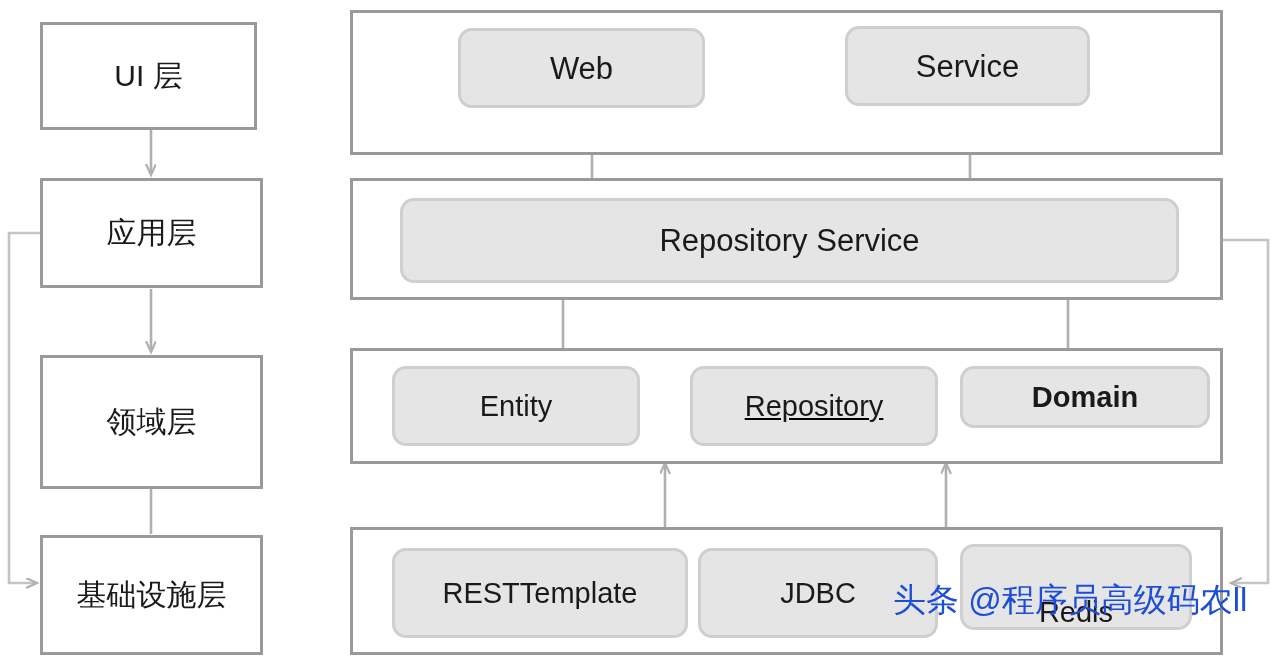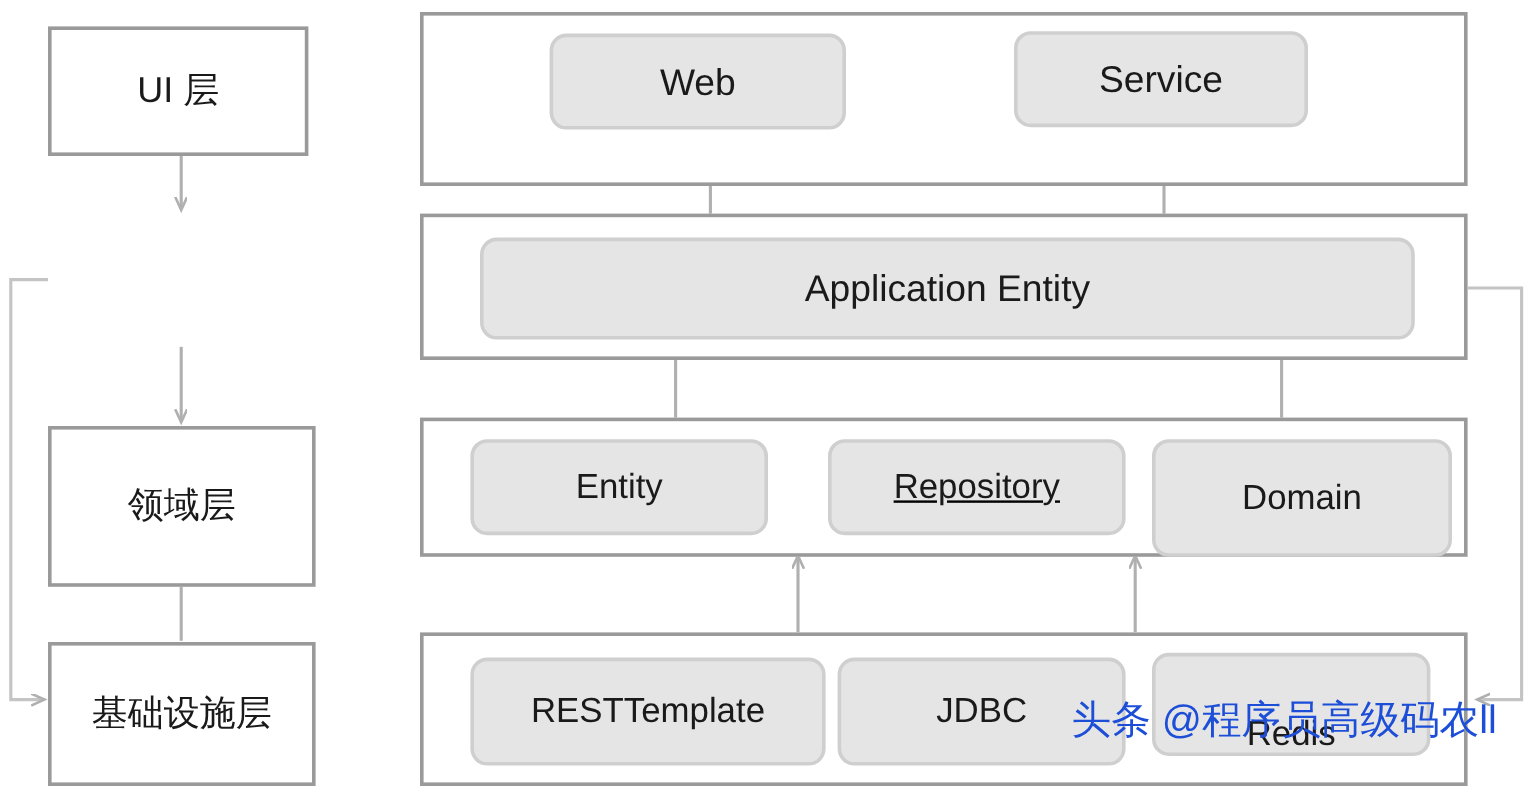--- a/index.html
+++ b/index.html
@@ -126,20 +126,23 @@
 
     <g>
       <path d="M1223,240 L1268,240 L1268,583 L1232,583" fill="none" stroke="#c4c4c4" stroke-width="2.6" marker-end="url(#ah)"></path>
     </g>
   </svg>
 
   <div class="node layer-box" style="left:40px; top:22px; width:217px; height:108px;text-align:center;">
     <span class="label label-cn">UI 层</span>
   </div>
 
+  <div class="node layer-box" style="left:40px; top:178px; width:223px; height:110px;">
+    <span class="label label-cn">应用层</span>
+  </div>
 
   <div class="node layer-box" style="left:40px; top:355px; width:223px; height:134px;">
     <span class="label label-cn">领域层</span>
   </div>
 
   <div class="node layer-box" style="left:40px; top:535px; width:223px; height:120px;">
     <span class="label label-cn">基础设施层</span>
   </div>
 
   <div class="node panel" style="left:350px; top:10px; width:873px; height:145px; display:block;">
@@ -147,32 +150,32 @@
   <div class="node rounded-node" style="left:458px; top:28px; width:247px; height:80px;">
     <span class="label label-en-lg">Web</span>
   </div>
   <div class="node rounded-node" style="left:845px; top:26px; width:245px; height:80px;">
     <span class="label label-en-lg">Service</span>
   </div>
 
   <div class="node panel" style="left:350px; top:178px; width:873px; height:122px; display:block;">
   </div>
   <div class="node rounded-node" style="left:400px; top:198px; width:779px; height:85px;">
-    <span class="label label-en-lg">Application Entity</span>
+    <span class="label label-en-lg">Repository Service</span>
   </div>
 
   <div class="node panel" style="left:350px; top:348px; width:873px; height:116px; display:block;">
   </div>
   <div class="node rounded-node" style="left:392px; top:366px; width:248px; height:80px;">
     <span class="label label-en">Entity</span>
   </div>
   <div class="node rounded-node" style="left:690px; top:366px; width:248px; height:80px;text-decoration:underline;">
     <span class="label label-en">Repository</span>
   </div>
-  <div class="node rounded-node" style="left:960px; top:366px; width:250px; height:98px;">
+  <div class="node rounded-node" style="left:960px; top:366px; width:250px; height:62px;font-weight:bold;">
     <span class="label label-en">Domain</span>
   </div>
 
   <div class="node panel" style="left:350px; top:527px; width:873px; height:128px; display:block;">
   </div>
   <div class="node rounded-node" style="left:392px; top:548px; width:296px; height:90px;">
     <span class="label label-en">RESTTemplate</span>
   </div>
   <div class="node rounded-node" style="left:698px; top:548px; width:240px; height:90px;">
     <span class="label label-en">JDBC</span>

